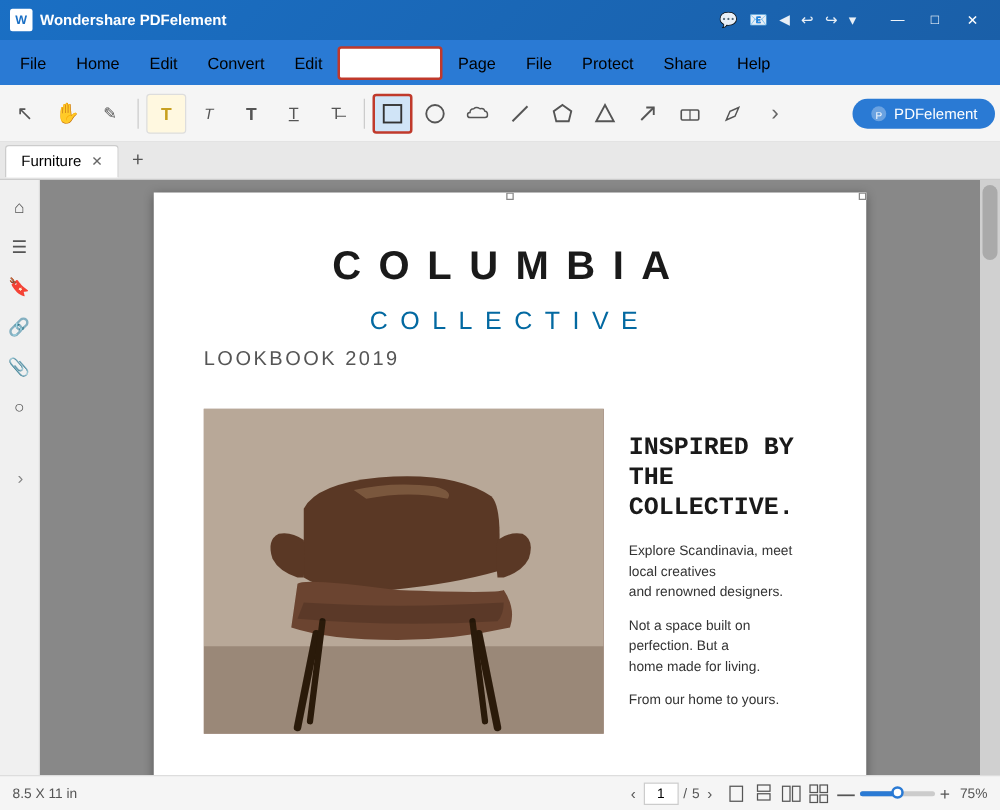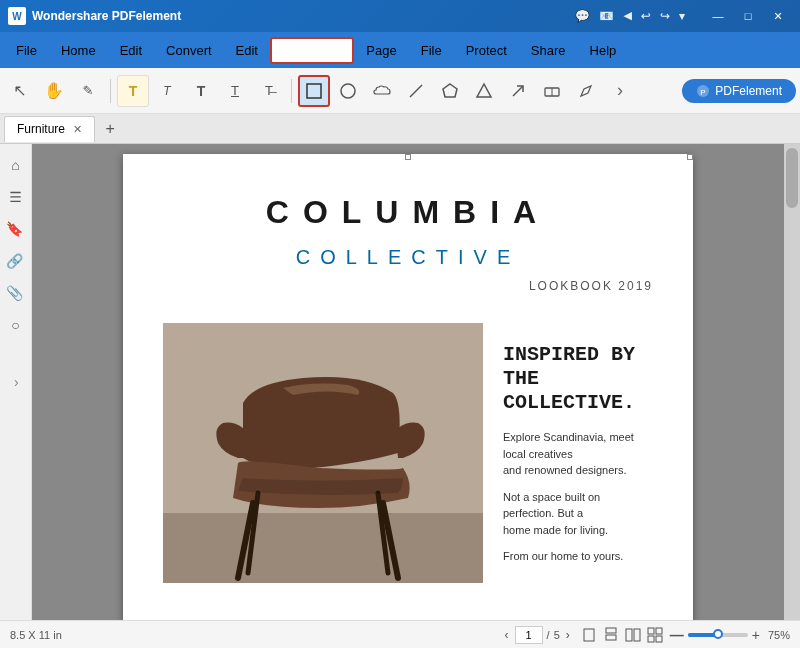--- a/index.html
+++ b/index.html
@@ -176,22 +176,22 @@
       text-align: center;
       font-size: 20px;
       font-weight: 400;
       letter-spacing: 10px;
       color: #0369a1;
       text-transform: uppercase;
       margin-bottom: 10px;
       margin-top: 15px;
     }
     .doc-subtitle {
-      text-align: right;
-      font-size: 12px;
+      text-align: left;
+      font-size: 16px;
       letter-spacing: 2px;
       color: #555;
       margin-bottom: 30px;
     }
     .doc-image-row {
       display: flex;
       gap: 20px;
       align-items: flex-start;
     }
     .doc-image {

